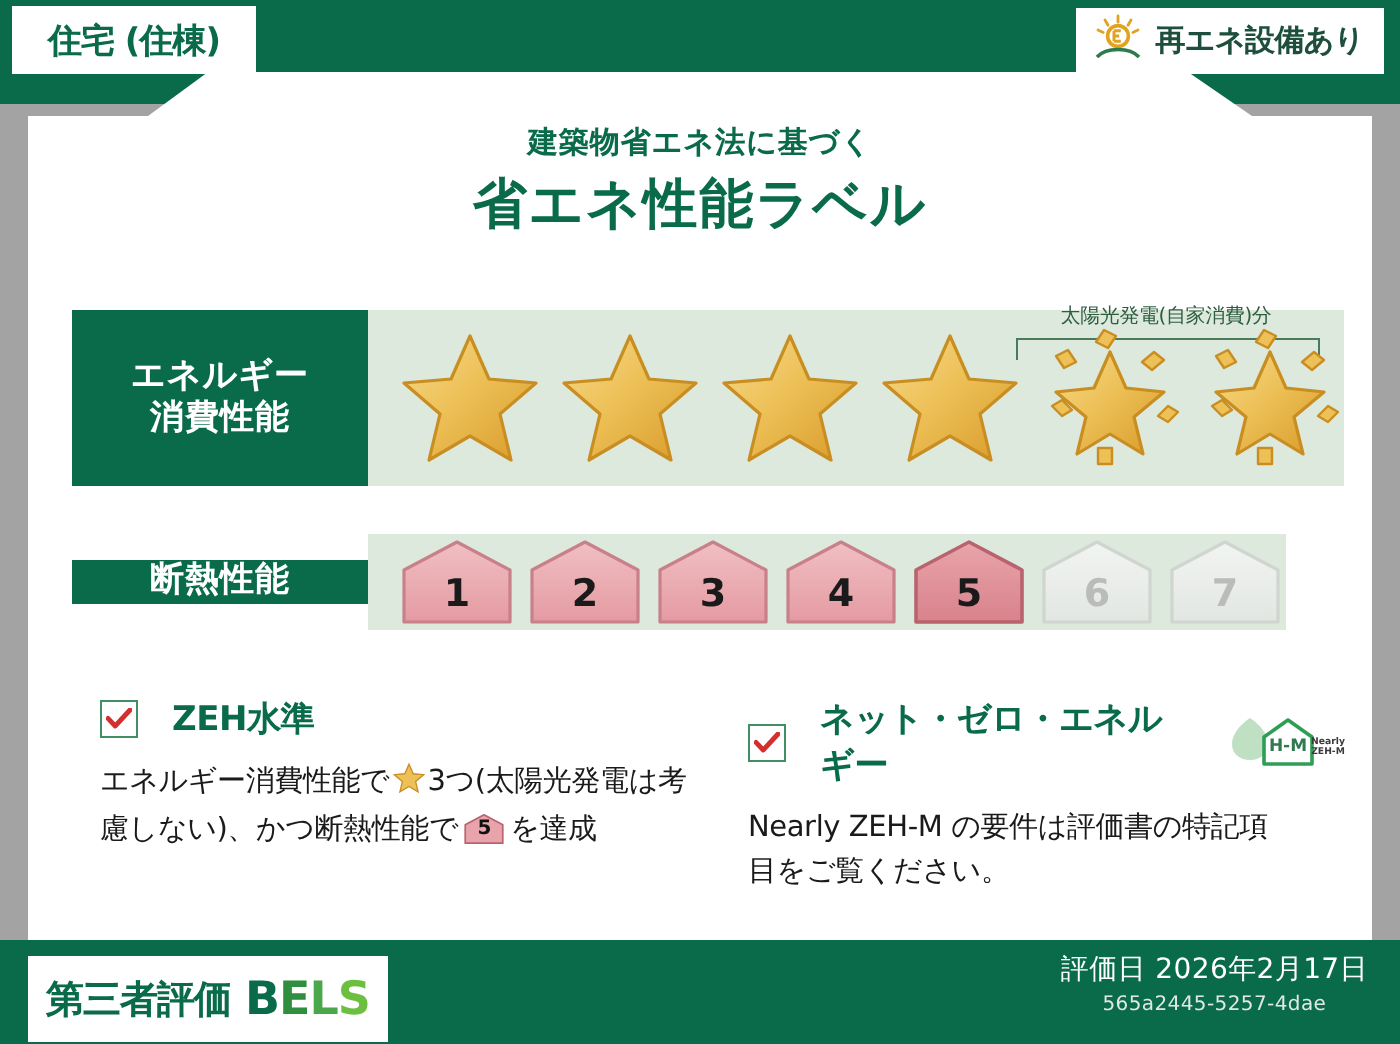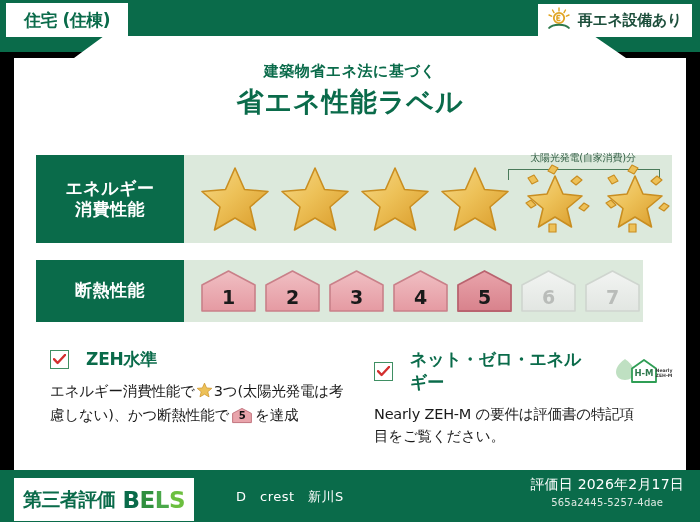--- a/index.html
+++ b/index.html
@@ -3,21 +3,21 @@
 <meta charset="utf-8">
 <style>
   html,body{margin:0;padding:0;}
   body{
     width:700px;height:522px;
     background:#0a6b4a;
     font-family:"DejaVu Sans","Liberation Sans",sans-serif;
     overflow:hidden;
     position:relative;
   }
-  #root{position:absolute;inset:0;background:#000000;}
+  #root{position:absolute;inset:0;background:#a3a3a3;}
 
   
   .topband{position:absolute;left:0;top:0;width:700px;height:52px;background:#0a6b4a;}
 
   .tag-jutaku{
     position:absolute;left:6px;top:3px;width:122px;height:34px;
     background:#ffffff;display:flex;align-items:center;justify-content:center;
   }
   .tag-jutaku span{
     font-size:17px;font-weight:bold;color:#0a6b4a;letter-spacing:-0.5px;
@@ -45,21 +45,21 @@
     font-size:15px;font-weight:bold;color:#0a6b4a;letter-spacing:0.5px;
   }
   .title-main{
     position:absolute;left:0;right:0;top:48px;text-align:center;
     font-size:27px;font-weight:bold;color:#0a6b4a;letter-spacing:1px;
   }
 
   
   .row{position:absolute;display:flex;align-items:stretch;}
   .row-energy{left:22px;top:119px;width:630px;height:88px;}
-  .row-insul{left:22px;top:224px;width:602px;height:62px;}
+  .row-insul{left:22px;top:224px;width:602px;height:62px;align-items:center;}
 
   .row-label{
     width:148px;background:#0a6b4a;color:#fff;
     display:flex;flex-direction:column;align-items:center;justify-content:center;
     font-size:17px;font-weight:bold;line-height:1.25;letter-spacing:0.5px;
     flex:none;
   }
   .row-body{
     flex:1;background:#dce9dc;position:relative;
     display:flex;align-items:center;
@@ -359,20 +359,19 @@
       </div>
     </div>
 
   </div>
 
   <div class="bottom">
     <div class="bels">
       <span class="ja">第三者評価</span>
       <span class="en"><i class="b1">B</i><i class="b2">E</i><i class="b3">L</i><i class="b4">S</i></span>
     </div>
-    <div class="propname">D　crest　新川S</div>
     <div class="evalblock">
       <div class="evaldate"><span>評価日</span> <span>2026年2月17日</span></div>
       <div class="evalid">565a2445-5257-4dae</div>
     </div>
   </div>
 
 </div>
 
 </body></html>

